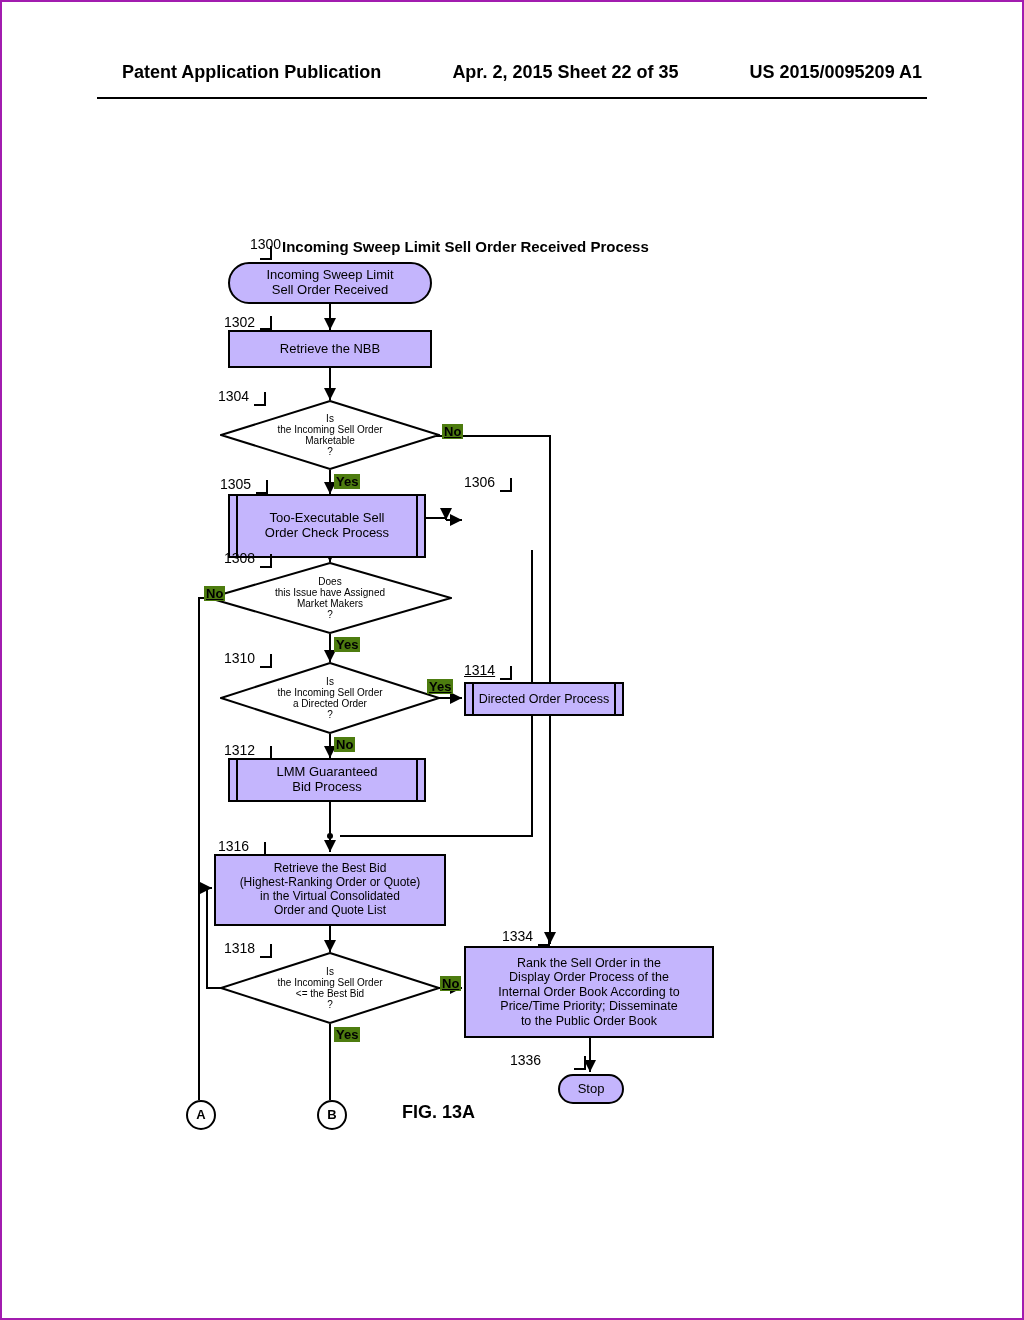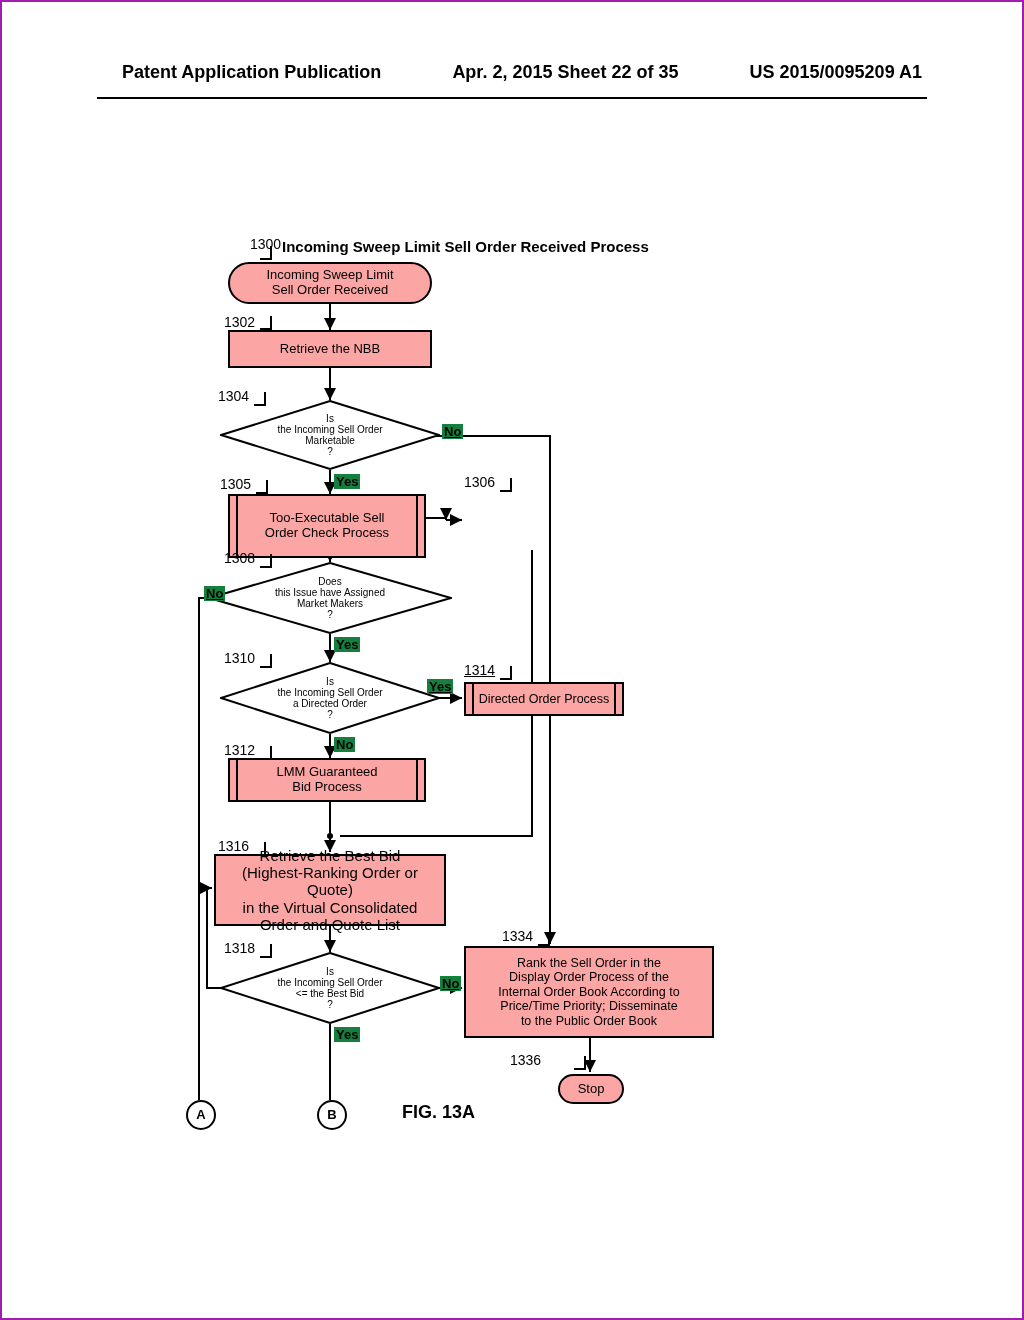--- a/index.html
+++ b/index.html
@@ -43,21 +43,21 @@
     font-size: 15px;
   }
   .ref {
     position: absolute;
     font-size: 14px;
   }
   .box {
     position: absolute;
     border: 2px solid #000;
     text-align: center;
-    background: #fca5a5;
+    background: #c4b5fd;
     display: flex;
     align-items: center;
     justify-content: center;
     line-height: 1.15;
     padding: 2px 4px;
     box-sizing: border-box;
   }
   .terminal {
     border-radius: 22px;
   }
@@ -92,21 +92,21 @@
     left: 50%;
     transform: translate(-50%, -50%);
     width: 80%;
     font-size: 10px;
   }
 
   .label {
     position: absolute;
     font-size: 13px;
     font-weight: bold;
-    background: #15803d;
+    background: #4d7c0f;
     padding: 0 2px;
   }
   .label u { text-decoration: underline; }
 
   .fig-label {
     position: absolute;
     font-weight: bold;
     font-size: 18px;
   }
   .connector-circle {
@@ -260,21 +260,21 @@
   <div class="hook" style="left:498px; top:664px; border-right:2px solid #000;"></div>
   <div class="box subproc" style="left:462px; top:680px; width:160px; height:34px; font-size:12.5px;">Directed Order Process</div>
 
   <div class="ref" style="left:222px; top:740px;">1312</div>
   <div class="hook" style="left:258px; top:744px; border-right:2px solid #000;"></div>
   <div class="box subproc" style="left:226px; top:756px; width:198px; height:44px; white-space:pre-line;">LMM Guaranteed
 Bid Process</div>
 
   <div class="ref" style="left:216px; top:836px;">1316</div>
   <div class="hook" style="left:252px; top:840px; border-right:2px solid #000;"></div>
-  <div class="box" style="left:212px; top:852px; width:232px; height:72px; white-space:pre-line; font-size:15px;">Retrieve the Best Bid
+  <div class="box" style="left:212px; top:852px; width:232px; height:72px; white-space:pre-line; font-size:12px;">Retrieve the Best Bid
 (Highest-Ranking Order or Quote)
 in the Virtual Consolidated
 Order and Quote List</div>
 
   <div class="ref" style="left:222px; top:938px;">1318</div>
   <div class="hook" style="left:258px; top:942px; border-right:2px solid #000;"></div>
   <div class="diamond" style="left:218px; top:950px; width:220px; height:72px;">
     <svg viewBox="0 0 220 72" preserveAspectRatio="none">
         <polygon points="110,1 219,36 110,71 1,36" fill="#fff" stroke="#000" stroke-width="2"></polygon>
       </svg>

